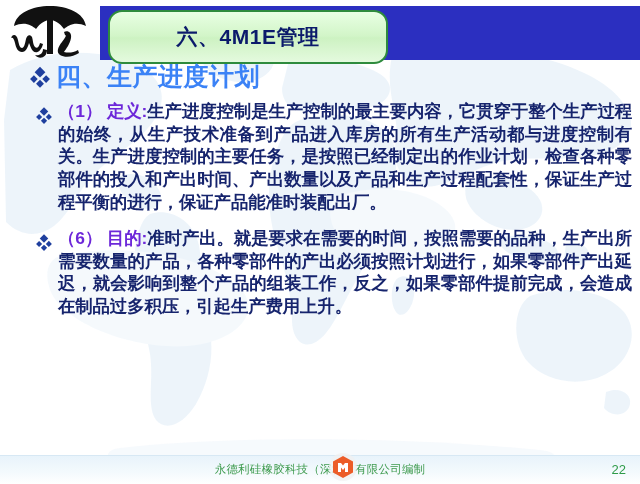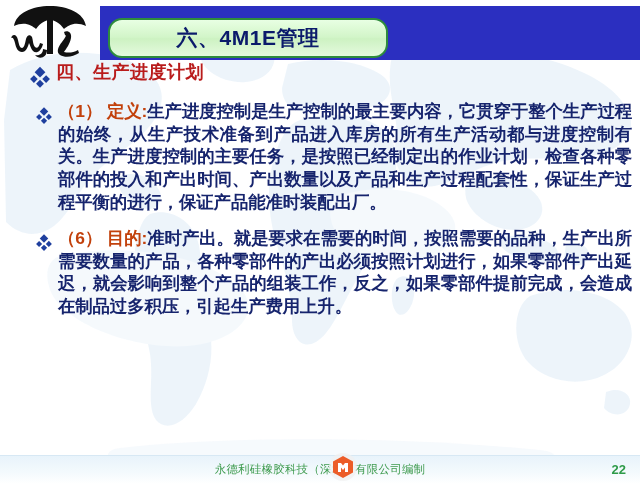--- a/index.html
+++ b/index.html
@@ -30,23 +30,23 @@
     position: absolute;
     left: 100px;
     top: 6px;
     width: 540px;
     height: 54px;
     background: #2b2fc0;
   }
   .banner-chip {
     position: absolute;
     left: 8px;
-    top: 12px;
+    top: 4px;
     width: 280px;
-    height: 40px;
+    height: 54px;
     border-radius: 14px;
     border: 2px solid #2e8b3d;
     background: linear-gradient(to bottom, #e8ffe3 0%, #d2f5c8 48%, #cdf2c2 52%, #e4fade 100%);
     box-sizing: border-box;
     display: flex;
     align-items: center;
     justify-content: center;
   }
   .banner-title {
     font-size: 21px;
@@ -72,23 +72,23 @@
     top: 62px;
     width: 640px;
   }
 
   .heading-row {
     display: flex;
     align-items: flex-start;
     padding-left: 30px;
   }
   .heading-text {
-    font-size: 18px;
+    font-size: 25px;
     font-weight: bold;
-    color: #b91c1c;
+    color: #3b82f6;
     line-height: 1.14;
     letter-spacing: 0.5px;
   }
 
   .para {
     display: flex;
     align-items: flex-start;
     padding-left: 36px;
     padding-right: 8px;
     margin-top: 6px;
@@ -96,21 +96,21 @@
   .para-body {
     font-size: 17.4px;
     font-weight: bold;
     color: #16246d;
     line-height: 1.30;
     letter-spacing: -0.1px;
     text-align: justify;
     text-justify: inter-ideograph;
   }
   .para-label {
-    color: #c2410c;
+    color: #6d28d9;
   }
   .para2 { margin-top: 14px; }
 
   
   .bullet {
     position: relative;
     flex: 0 0 auto;
     margin-right: 6px;
   }
   .bullet svg { display: block; }
@@ -143,21 +143,21 @@
     top: 452px;
     width: 30px;
     height: 30px;
   }
   .page-num {
     position: absolute;
     right: 14px;
     top: 462px;
     font-size: 13px;
     color: #2f9b49;
-    font-weight: bold;
+    font-weight: normal;
   }
 </style>
 </head>
 <body>
 
 <div id="slide">
 
   <svg class="worldmap" viewBox="0 0 640 484">
     <g fill="#dfecf7" stroke="none">
 

